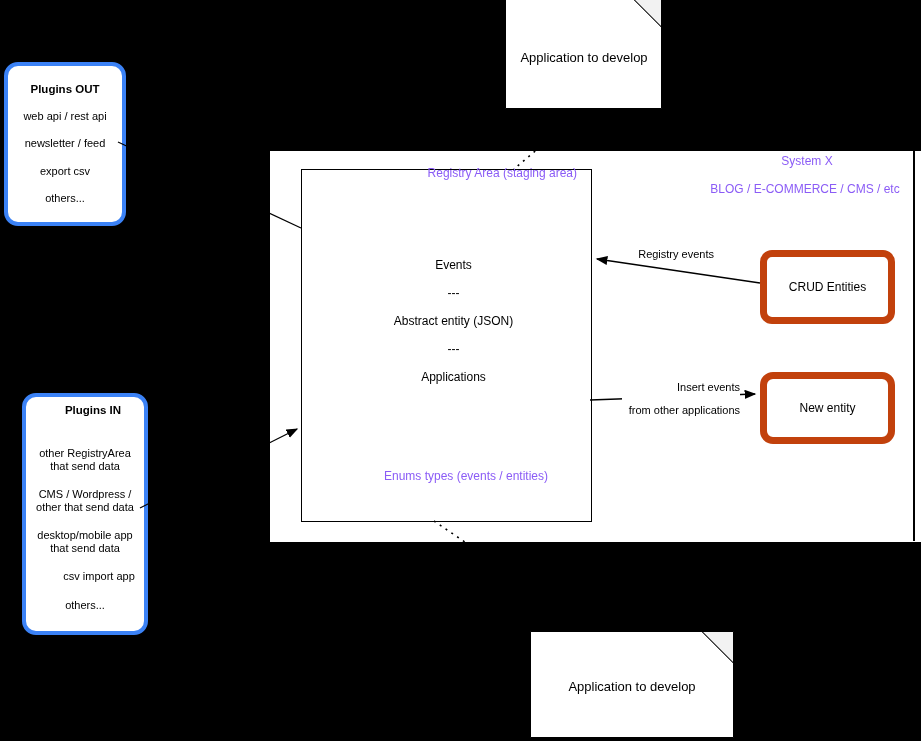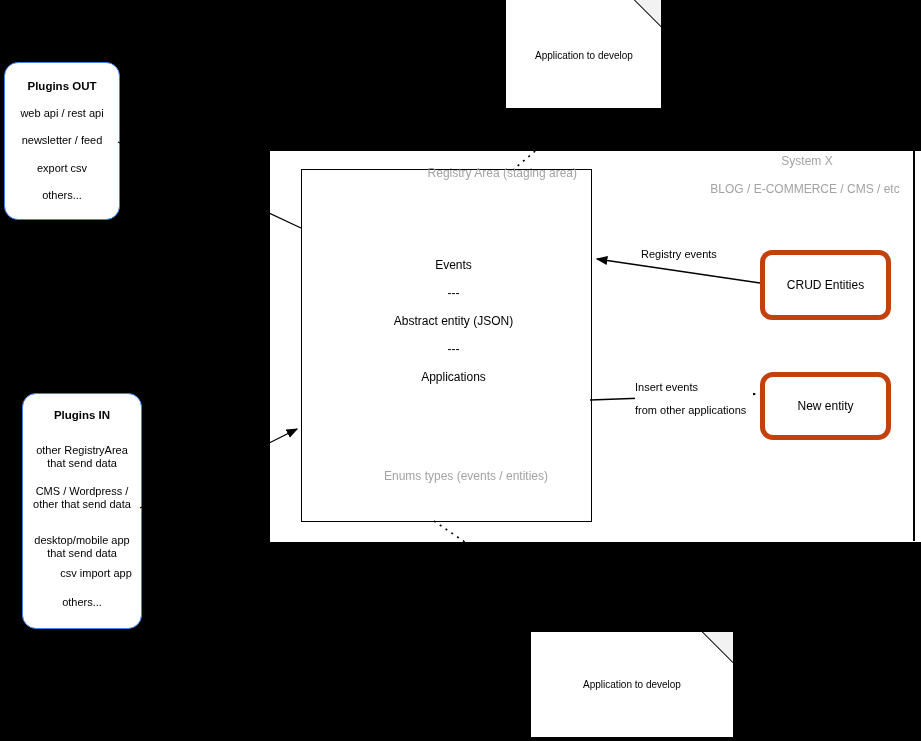--- a/index.html
+++ b/index.html
@@ -1,38 +1,38 @@
 <!DOCTYPE html>
 <html><head>
 <meta charset="utf-8">
 <style>
   html,body{margin:0;padding:0;background:#000;}
   .stage{position:relative;width:921px;height:741px;background:#000000;
          font-family:"Liberation Sans","DejaVu Sans",sans-serif;color:#000;overflow:hidden;}
   .abs{position:absolute;}
-  .txt{position:absolute;text-align:center;line-height:14px;font-size:12px;color:#a3a3a3;}
+  .txt{position:absolute;text-align:center;line-height:14px;font-size:12px;color:#8b5cf6;}
   
   .system-box{left:270px;top:150px;width:651px;height:391px;background:#ffffff;border-top:1px solid #000;}
   .system-right-border{left:913px;top:150px;width:2px;height:391px;background:#000;}
   
   .registry-box{left:301px;top:169px;width:289px;height:351px;background:#fff;border:1px solid #000;}
   
-  .rnode{background:#fff;border:5px solid #c2410c;border-radius:12px;display:flex;align-items:center;justify-content:center;font-size:12px;}
+  .rnode{background:#fff;border:7px solid #c2410c;border-radius:12px;display:flex;align-items:center;justify-content:center;font-size:12px;}
   
-  .plugin-box{background:#fff;border:1px solid #3b82f6;border-radius:14px;font-size:11px;}
+  .plugin-box{background:#fff;border:4px solid #3b82f6;border-radius:14px;font-size:11px;}
   .plugin-title{position:absolute;width:100%;text-align:center;font-weight:bold;font-size:11.5px;}
   .plugin-item{position:absolute;width:100%;text-align:center;line-height:13px;font-size:11px;}
   .plugin-item .inner{display:inline-block;max-width:112px;}
   
-  .edge-label{position:absolute;background:#fff;text-align:left;font-size:11px;line-height:14px;margin-left:13px;}
+  .edge-label{position:absolute;background:#fff;text-align:right;font-size:11px;line-height:14px;}
   svg.wires{position:absolute;left:0;top:0;z-index:6;pointer-events:none;}
   .lbl{z-index:7;}
   .shape{z-index:3;}
   .note-svg{position:absolute;z-index:4;}
-  .note-text{position:absolute;z-index:5;text-align:center;font-size:10px;}
+  .note-text{position:absolute;z-index:5;text-align:center;font-size:13px;}
 </style>
 </head>
 <body>
 
 <div class="stage">
 
   <div class="abs system-box shape"></div>
   <div class="abs system-right-border shape"></div>
   <div class="txt lbl" style="left:700px;top:154px;width:214px;">System X</div>
   <div class="txt lbl" style="left:660px;top:182px;width:290px;">BLOG / E-COMMERCE / CMS / etc</div>
@@ -58,24 +58,24 @@
 
   <div class="abs plugin-box shape" style="left:4px;top:62px;width:114px;height:156px;">
     <div class="plugin-title" style="top:17px;">Plugins OUT</div>
     <div class="plugin-item" style="top:44px;"><span class="inner">web api / rest api</span></div>
     <div class="plugin-item" style="top:71px;"><span class="inner">newsletter / feed</span></div>
     <div class="plugin-item" style="top:99px;"><span class="inner">export csv</span></div>
     <div class="plugin-item" style="top:126px;"><span class="inner">others...</span></div>
   </div>
 
   <div class="abs plugin-box shape" style="left:22px;top:393px;width:118px;height:234px;">
-    <div class="plugin-title" style="top:15px;">Plugins IN</div>
+    <div class="plugin-title" style="top:7px;margin-left:8px;">Plugins IN</div>
     <div class="plugin-item" style="top:50px;text-align:center;"><span class="inner">other RegistryArea that send data</span></div>
     <div class="plugin-item" style="top:91px;"><span class="inner">CMS / Wordpress / other that send data</span></div>
-    <div class="plugin-item" style="top:132px;margin-top:8px;"><span class="inner">desktop/mobile app that send data</span></div>
+    <div class="plugin-item" style="top:132px;"><span class="inner">desktop/mobile app that send data</span></div>
     <div class="plugin-item" style="top:173px;margin-left:14px;"><span class="inner">csv import app</span></div>
     <div class="plugin-item" style="top:202px;"><span class="inner">others...</span></div>
   </div>
 
   <svg class="note-svg" style="left:505px;top:-4px;" width="158" height="114" viewBox="0 0 158 114">
     <polygon points="0.5,0.5 126,0.5 156.5,31 156.5,112.5 0.5,112.5" fill="#ffffff" stroke="#000000" stroke-width="1"></polygon>
     <polygon points="126,0.5 156.5,0.5 156.5,31" fill="#f2f2f2" stroke="#000000" stroke-width="1"></polygon>
   </svg>
   <div class="note-text" style="left:505px;top:50px;width:158px;">Application to develop</div>
 

